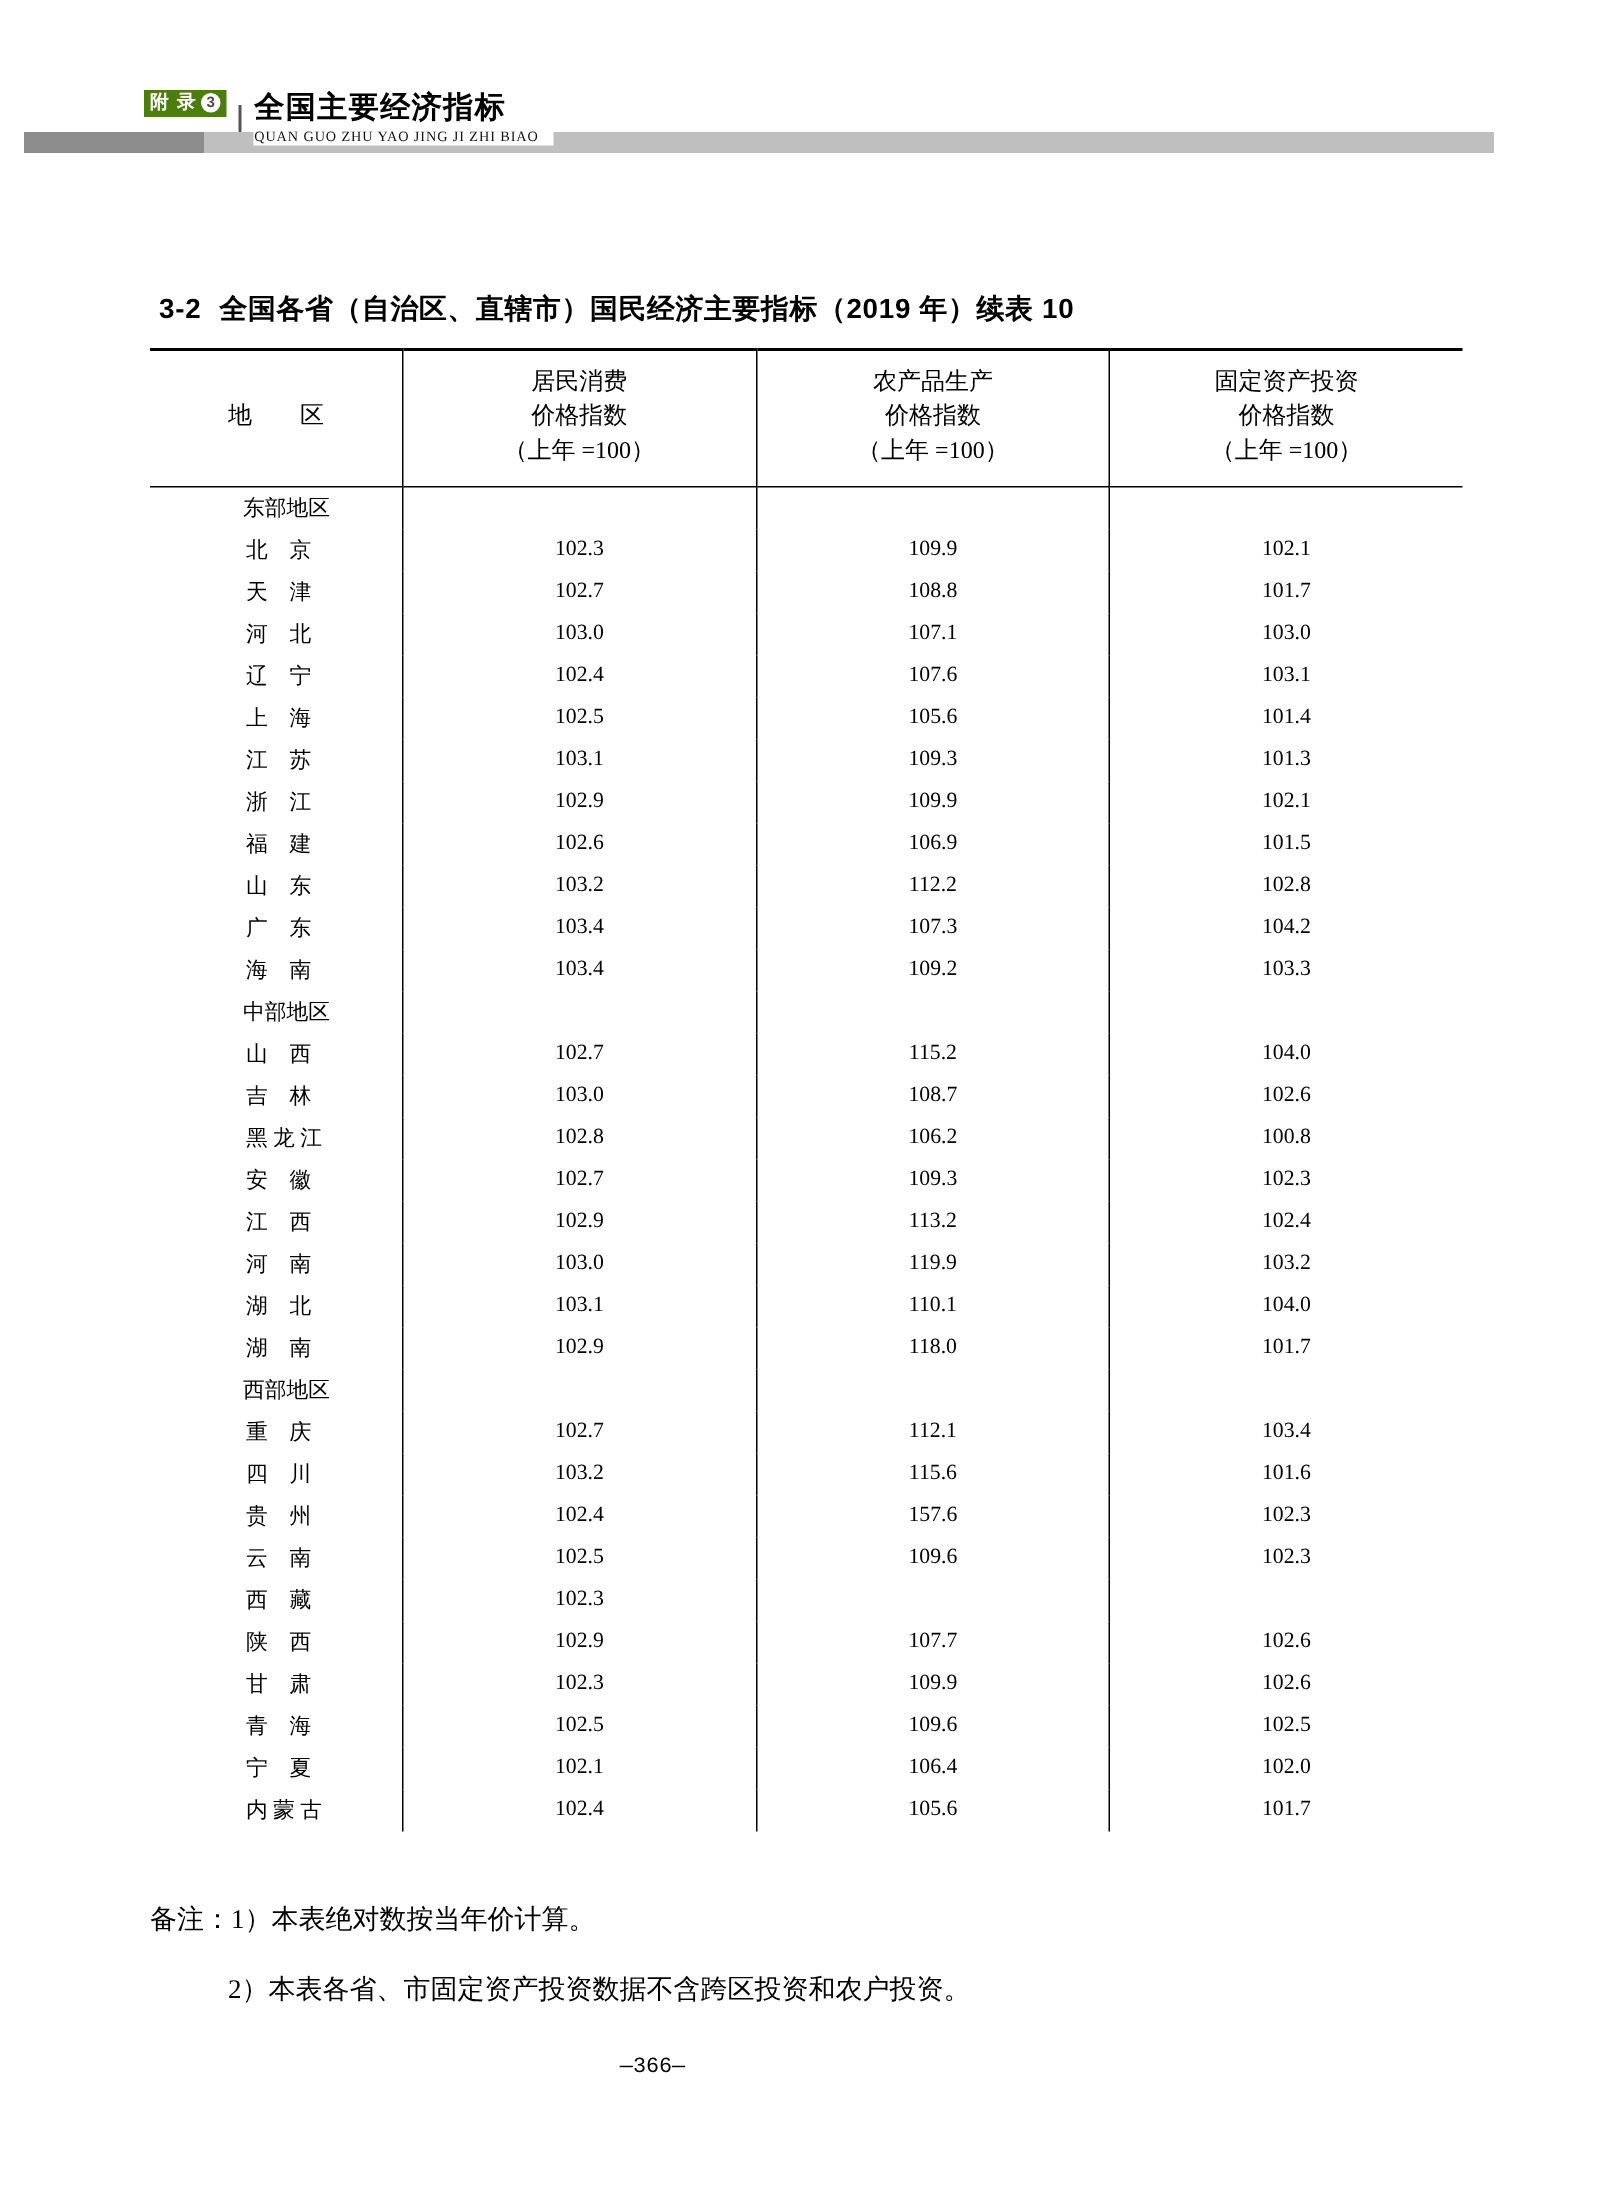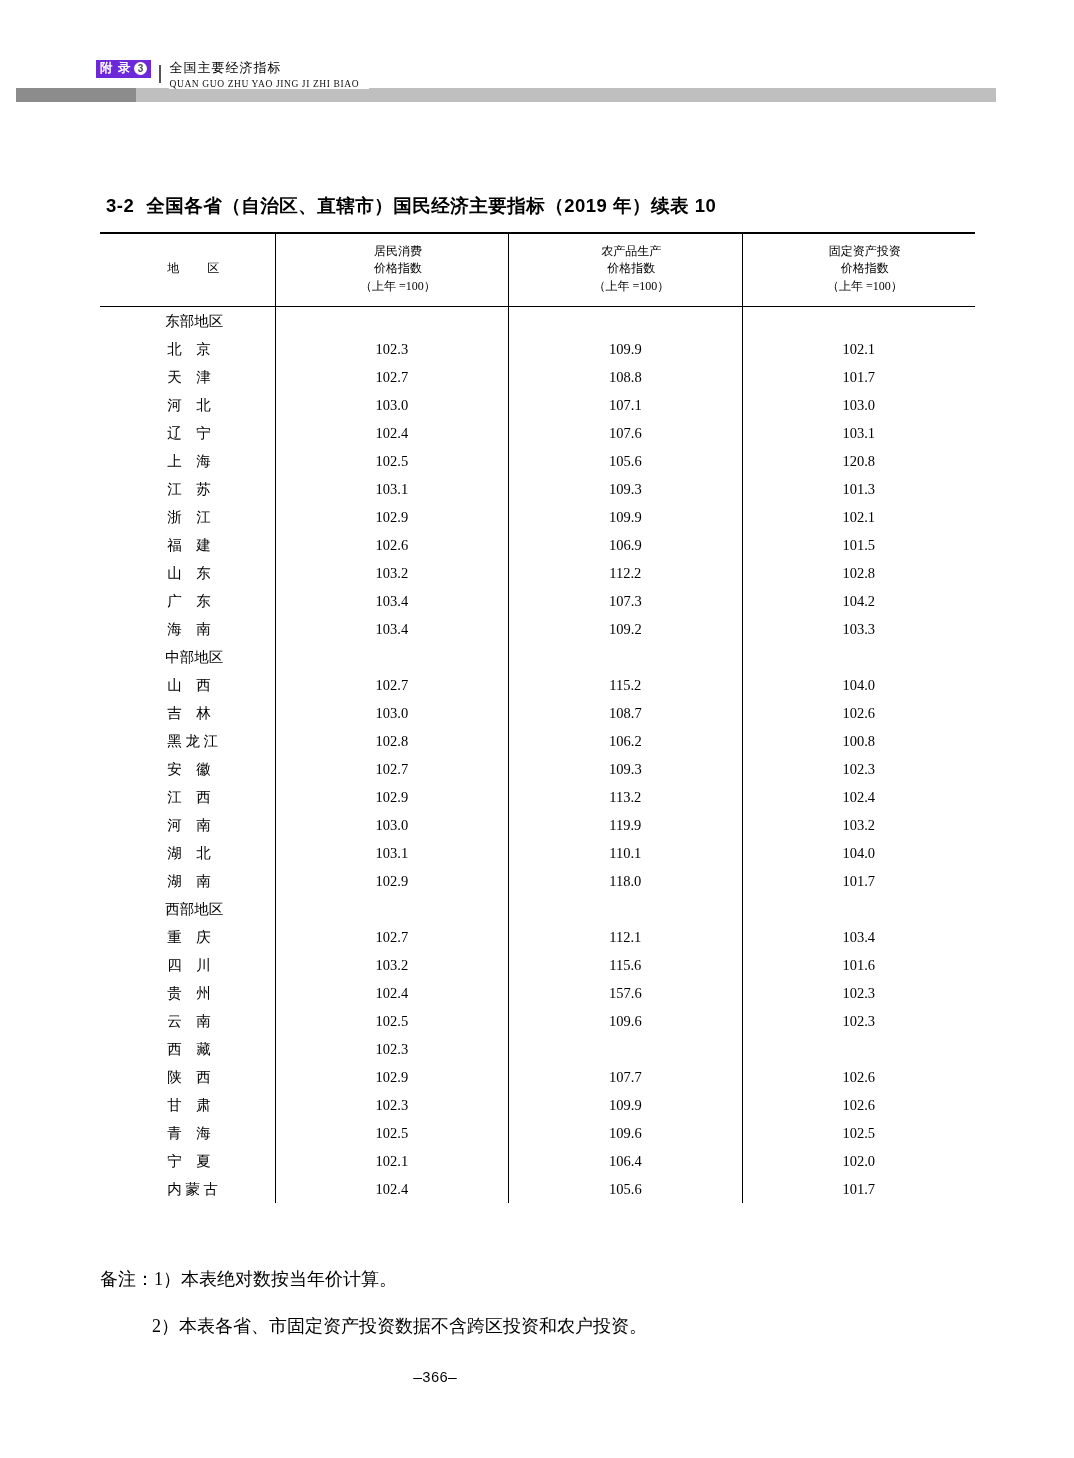--- a/index.html
+++ b/index.html
@@ -40,21 +40,21 @@
     background: #8c8c8c;
   }
   .header-inner {
     position: absolute;
     top: 0;
     left: 96px;
     display: flex;
     align-items: flex-start;
   }
   .appendix-tag {
-    background: #6d28d9;
+    background: #4d7c0f;
     color: #fff;
     font-size: 12.5px;
     font-family: "Liberation Sans", sans-serif;
     font-weight: bold;
     padding: 2px 4px 3px 4px;
     letter-spacing: 1px;
     display: inline-flex;
     align-items: center;
     line-height: 1;
   }
@@ -80,22 +80,22 @@
   .header-title-wrap {
     display: flex;
     flex-direction: column;
     background: #fff;
     padding-right: 10px;
     z-index: 3;
     position: relative;
   }
   .header-title {
     font-family: "Liberation Sans", sans-serif;
-    font-weight: normal;
-    font-size: 13px;
+    font-weight: bold;
+    font-size: 20px;
     letter-spacing: 1px;
     line-height: 1.2;
     white-space: nowrap;
   }
   .header-pinyin {
     font-family: "Liberation Serif", serif;
     font-size: 9.5px;
     letter-spacing: 0.6px;
     margin-top: 3px;
     color: #111;
@@ -124,22 +124,22 @@
     left: 100px;
     width: 875px;
   }
   table.data {
     border-collapse: collapse;
     width: 875px;
     font-size: 14.5px;
   }
   table.data thead th {
     font-weight: normal;
-    font-size: 12px;
-    padding: 9px 0 11px 12px;
+    font-size: 16px;
+    padding: 9px 0 11px 0;
     line-height: 1.45;
     vertical-align: middle;
     text-align: center;
   }
   .top-rule td, .top-rule th {
     border-top: 2.5px solid #000;
   }
   .head-rule th {
     border-bottom: 1.2px solid #000;
   }
@@ -292,21 +292,21 @@
         <tr>
           <td class="region"><span class="lbl">辽　宁</span></td>
           <td class="val sep">102.4</td>
           <td class="val sep">107.6</td>
           <td class="val">103.1</td>
         </tr>
         <tr>
           <td class="region"><span class="lbl">上　海</span></td>
           <td class="val sep">102.5</td>
           <td class="val sep">105.6</td>
-          <td class="val">120.8</td>
+          <td class="val">101.4</td>
         </tr>
         <tr>
           <td class="region"><span class="lbl">江　苏</span></td>
           <td class="val sep">103.1</td>
           <td class="val sep">109.3</td>
           <td class="val">101.3</td>
         </tr>
         <tr>
           <td class="region"><span class="lbl">浙　江</span></td>
           <td class="val sep">102.9</td>

